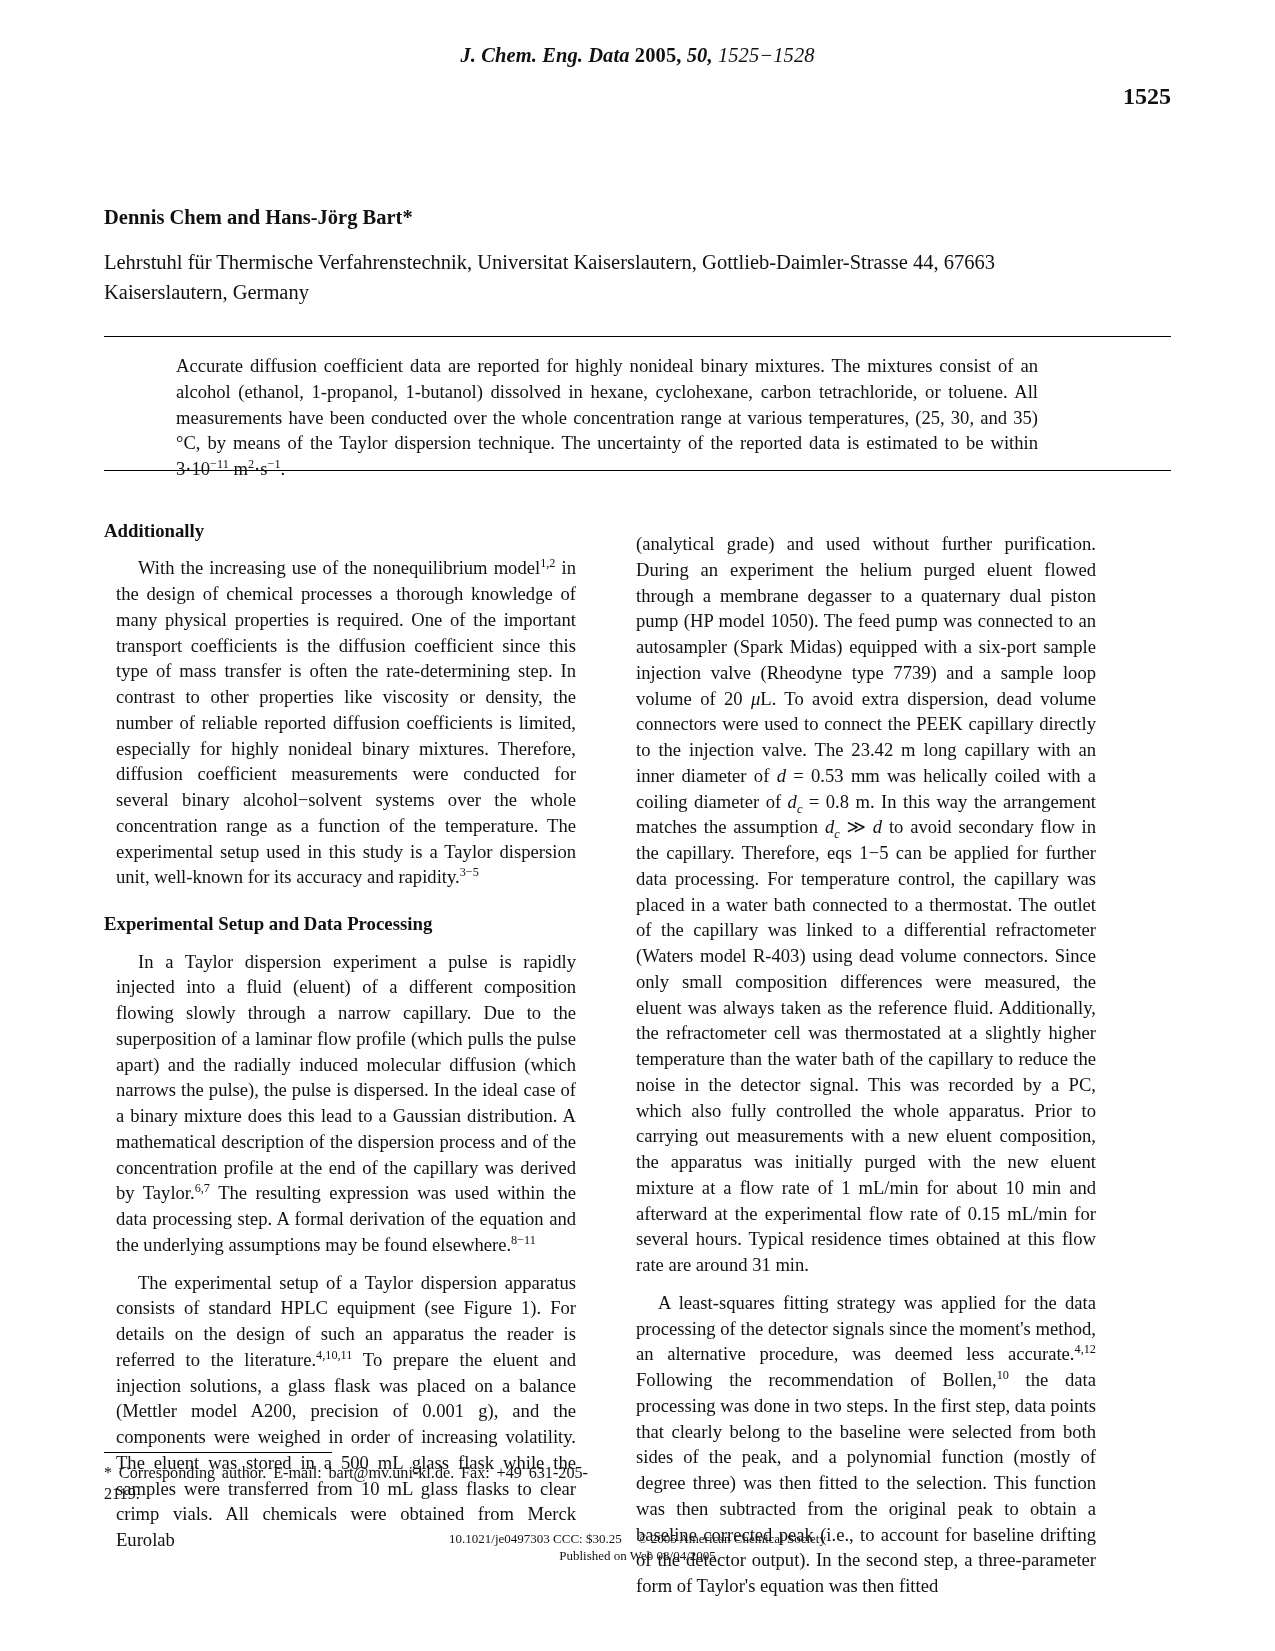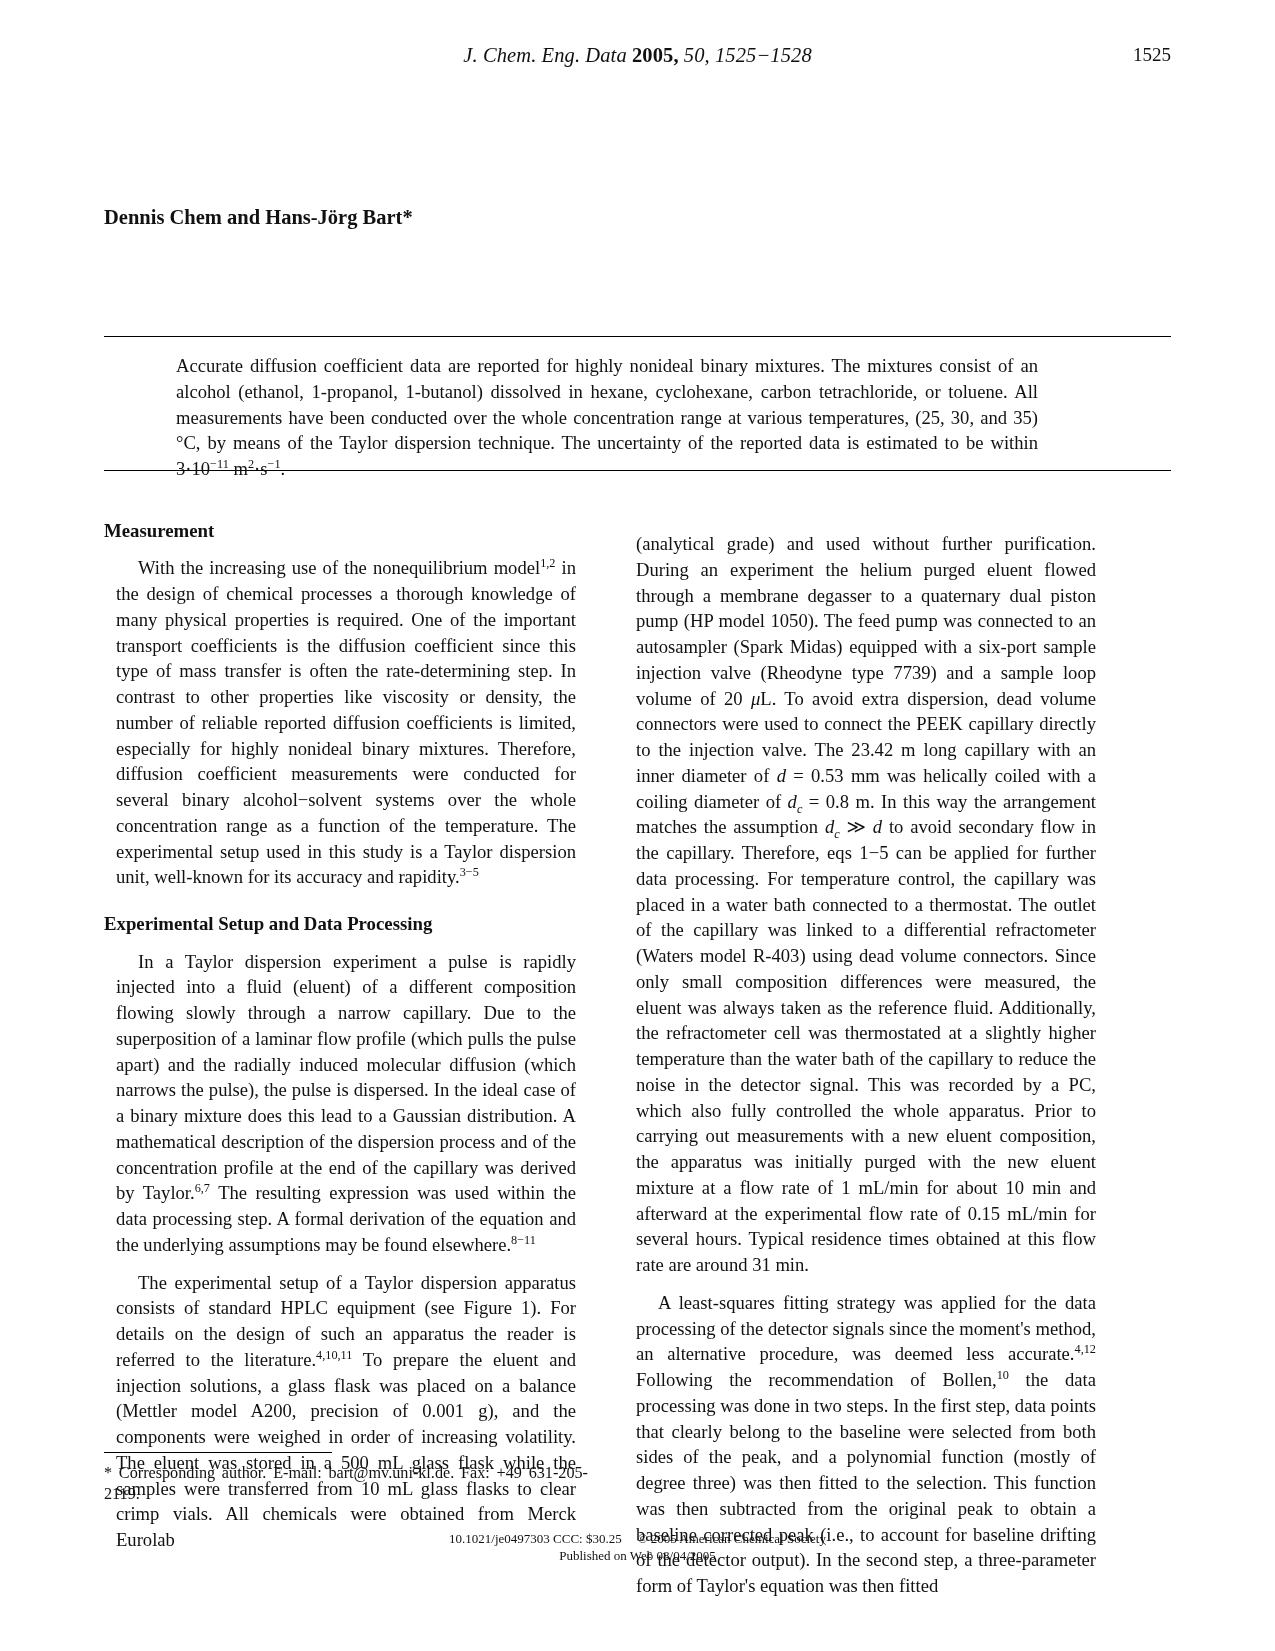--- a/index.html
+++ b/index.html
@@ -32,27 +32,28 @@
     display: flex;
     align-items: baseline;
     justify-content: center;
     font-size: 20.5px;
   }
   .runhead-journal {
     font-style: italic;
     letter-spacing: 0.1px;
   }
   .runhead-journal b { font-style: normal; font-weight: bold; text-align: right; }
-  .runhead-journal i { font-style: italic; font-weight: normal; }
+  .runhead-journal i { font-style: italic; font-weight: bold; }
   .runhead-pageno {
     position: absolute;
     right: 0;
-    font-weight: normal;
+    font-weight: bold;
     font-style: normal;
-    font-size: 19px;
+    font-size: 24px;
+    margin-top: 39px;
   }
 
   
   .title {
     position: absolute;
     left: 104px;
     top: 103px;
     width: 1000px;
     font-size: 30.5px;
     font-weight: bold;
@@ -165,30 +166,31 @@
 <div class="page">
 
   <div class="runhead">
     <span class="runhead-journal"><i>J. Chem. Eng. Data</i> <b>2005,</b> <i>50,</i> <span>1525−1528</span></span>
     <span class="runhead-pageno">1525</span>
   </div>
 
 
   <div class="authors">Dennis Chem and Hans-Jörg Bart*</div>
 
+  <div class="affiliation">Lehrstuhl für Thermische Verfahrenstechnik, Universitat Kaiserslautern, Gottlieb-Daimler-Strasse 44, 67663 Kaiserslautern, Germany</div>
 
   <div class="rule rule-top"></div>
   <div class="rule rule-bottom"></div>
 
   <div class="abstract">
     <span>Accurate diffusion coefficient data are reported for highly nonideal binary mixtures. The mixtures consist of an alcohol (ethanol, 1-propanol, 1-butanol) dissolved in hexane, cyclohexane, carbon tetrachloride, or toluene. All measurements have been conducted over the whole concentration range at various temperatures, (25, 30, and 35) °C, by means of the Taylor dispersion technique. The uncertainty of the reported data is estimated to be within 3·10</span><sup>−11</sup><span> m</span><sup>2</sup><span>·s</span><sup>−1</sup><span>.</span>
   </div>
 
   <div class="col col-left">
-    <h2>Measurement</h2>
+    <h2>Additionally</h2>
     <p><span>With the increasing use of the nonequilibrium model</span><sup>1,2</sup><span> in the design of chemical processes a thorough knowledge of many physical properties is required. One of the important transport coefficients is the diffusion coefficient since this type of mass transfer is often the rate-determining step. In contrast to other properties like viscosity or density, the number of reliable reported diffusion coefficients is limited, especially for highly nonideal binary mixtures. Therefore, diffusion coefficient measurements were conducted for several binary alcohol−solvent systems over the whole concentration range as a function of the temperature. The experimental setup used in this study is a Taylor dispersion unit, well-known for its accuracy and rapidity.</span><sup>3−5</sup></p>
 
     <h2 class="spaced">Experimental Setup and Data Processing</h2>
     <p><span>In a Taylor dispersion experiment a pulse is rapidly injected into a fluid (eluent) of a different composition flowing slowly through a narrow capillary. Due to the superposition of a laminar flow profile (which pulls the pulse apart) and the radially induced molecular diffusion (which narrows the pulse), the pulse is dispersed. In the ideal case of a binary mixture does this lead to a Gaussian distribution. A mathematical description of the dispersion process and of the concentration profile at the end of the capillary was derived by Taylor.</span><sup>6,7</sup><span> The resulting expression was used within the data processing step. A formal derivation of the equation and the underlying assumptions may be found elsewhere.</span><sup>8−11</sup></p>
 
     <p><span>The experimental setup of a Taylor dispersion apparatus consists of standard HPLC equipment (see Figure 1). For details on the design of such an apparatus the reader is referred to the literature.</span><sup>4,10,11</sup><span> To prepare the eluent and injection solutions, a glass flask was placed on a balance (Mettler model A200, precision of 0.001 g), and the components were weighed in order of increasing volatility. The eluent was stored in a 500 mL glass flask while the samples were transferred from 10 mL glass flasks to clear crimp vials. All chemicals were obtained from Merck Eurolab</span></p>
   </div>
 
   <div class="col col-right">
     <p class="noindent"><span>(analytical grade) and used without further purification. During an experiment the helium purged eluent flowed through a membrane degasser to a quaternary dual piston pump (HP model 1050). The feed pump was connected to an autosampler (Spark Midas) equipped with a six-port sample injection valve (Rheodyne type 7739) and a sample loop volume of 20 </span><var>μ</var><span>L. To avoid extra dispersion, dead volume connectors were used to connect the PEEK capillary directly to the injection valve. The 23.42 m long capillary with an inner diameter of </span><var>d</var><span> = 0.53 mm was helically coiled with a coiling diameter of </span><var><span>d</span><sub>c</sub></var><span> = 0.8 m. In this way the arrangement matches the assumption </span><var><span>d</span><sub>c</sub></var><span> ≫ </span><var>d</var><span> to avoid secondary flow in the capillary. Therefore, eqs 1−5 can be applied for further data processing. For temperature control, the capillary was placed in a water bath connected to a thermostat. The outlet of the capillary was linked to a differential refractometer (Waters model R-403) using dead volume connectors. Since only small composition differences were measured, the eluent was always taken as the reference fluid. Additionally, the refractometer cell was thermostated at a slightly higher temperature than the water bath of the capillary to reduce the noise in the detector signal. This was recorded by a PC, which also fully controlled the whole apparatus. Prior to carrying out measurements with a new eluent composition, the apparatus was initially purged with the new eluent mixture at a flow rate of 1 mL/min for about 10 min and afterward at the experimental flow rate of 0.15 mL/min for several hours. Typical residence times obtained at this flow rate are around 31 min.</span></p>

